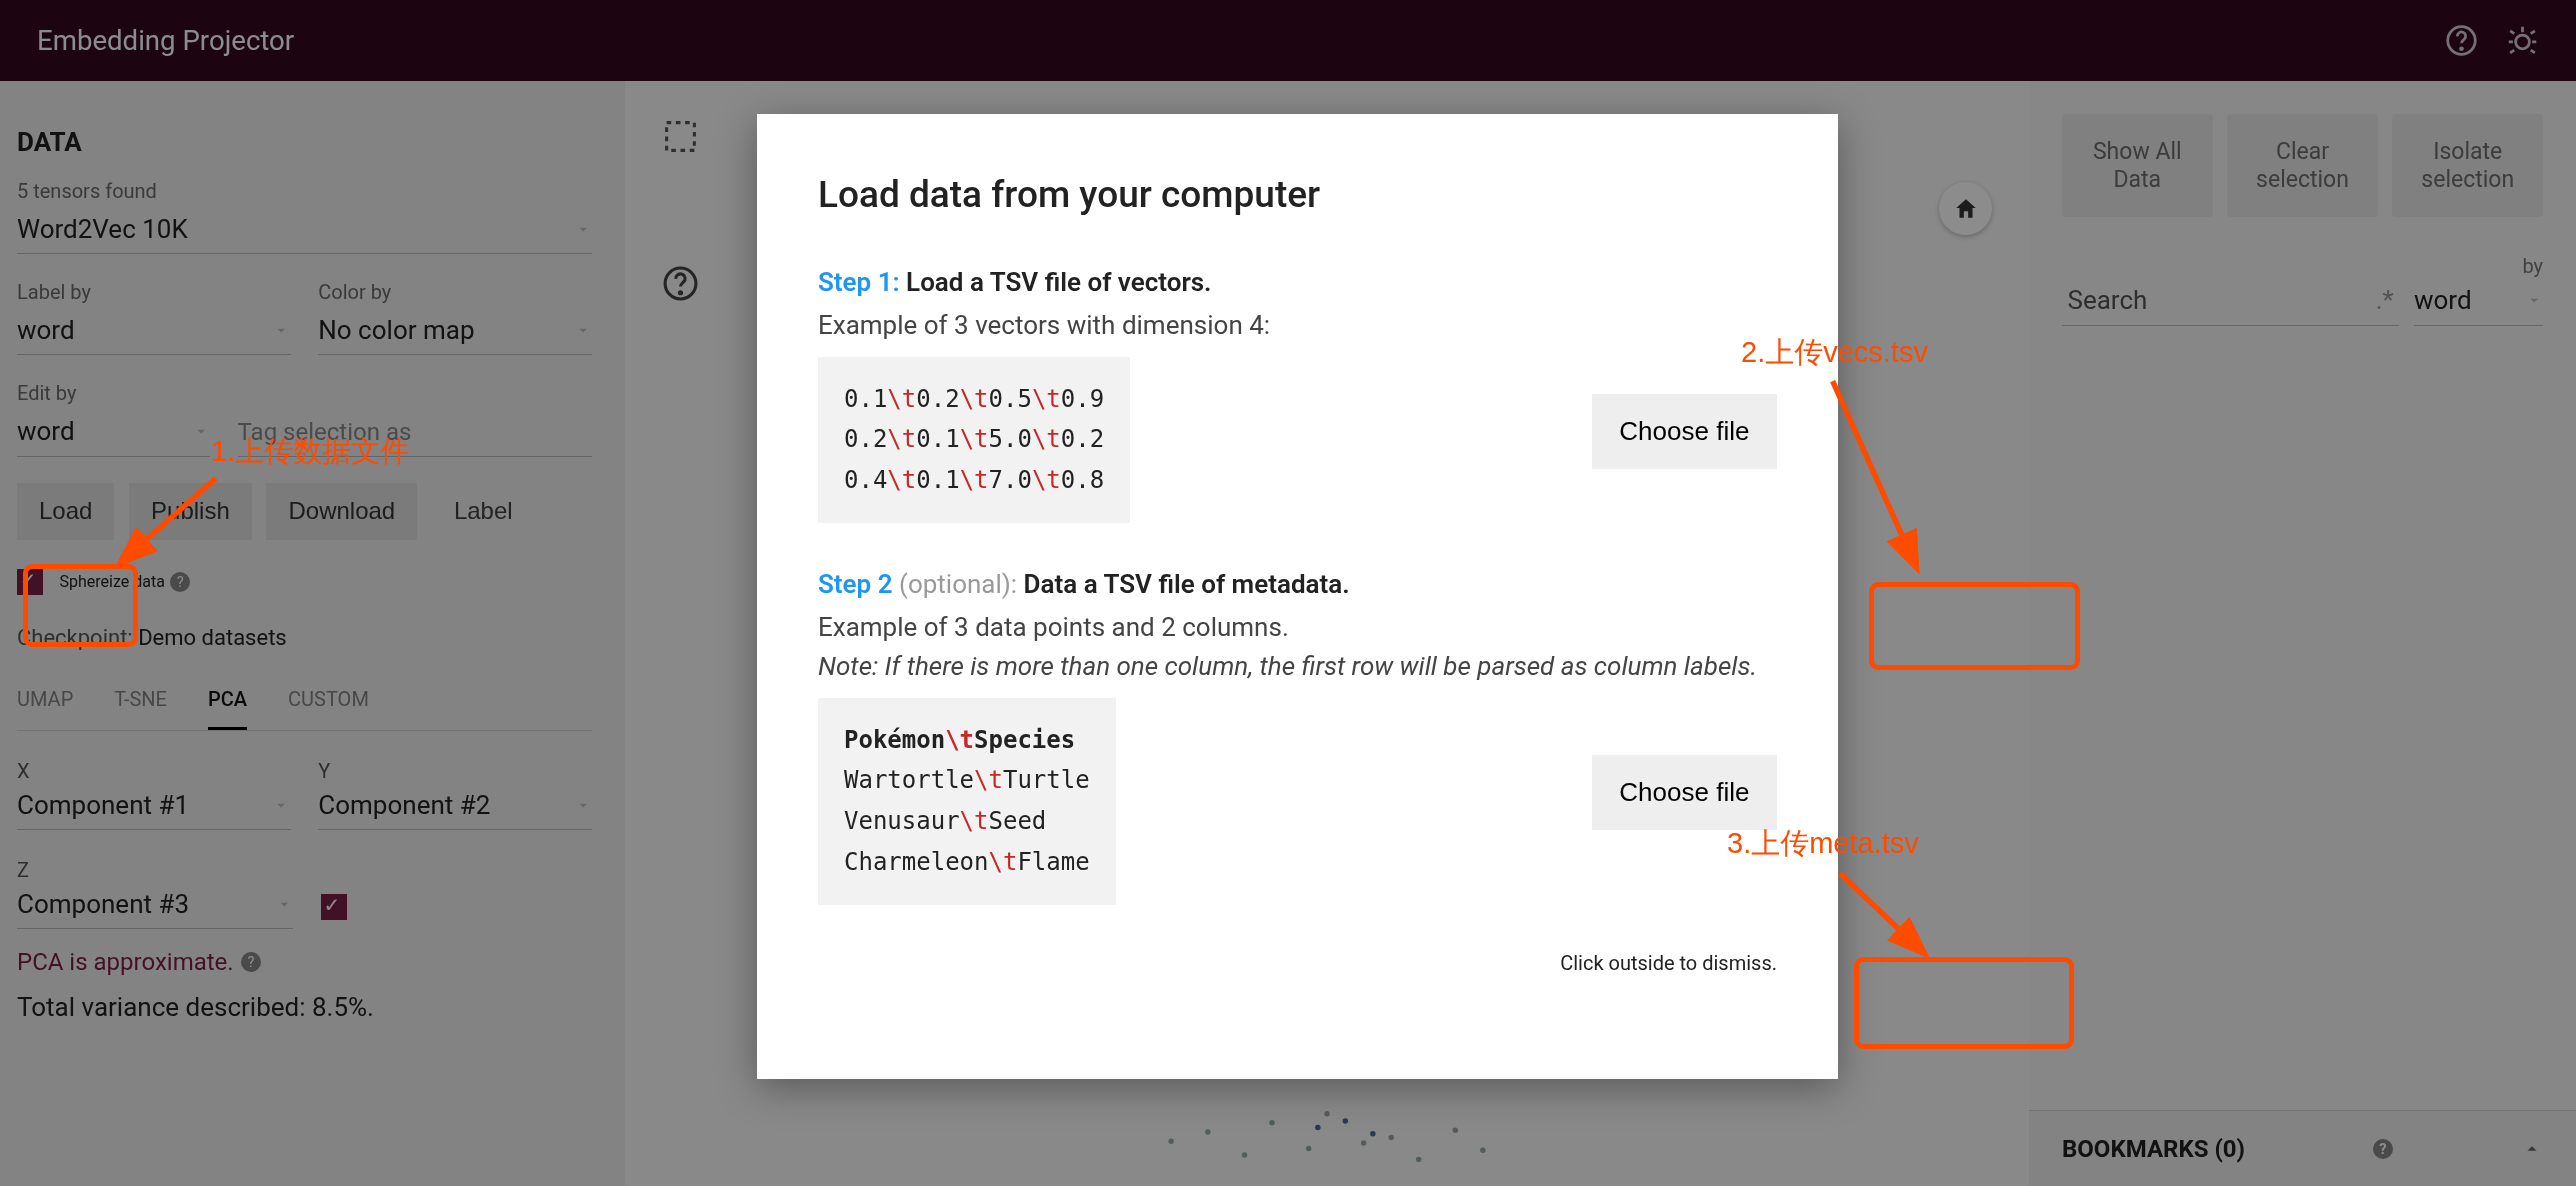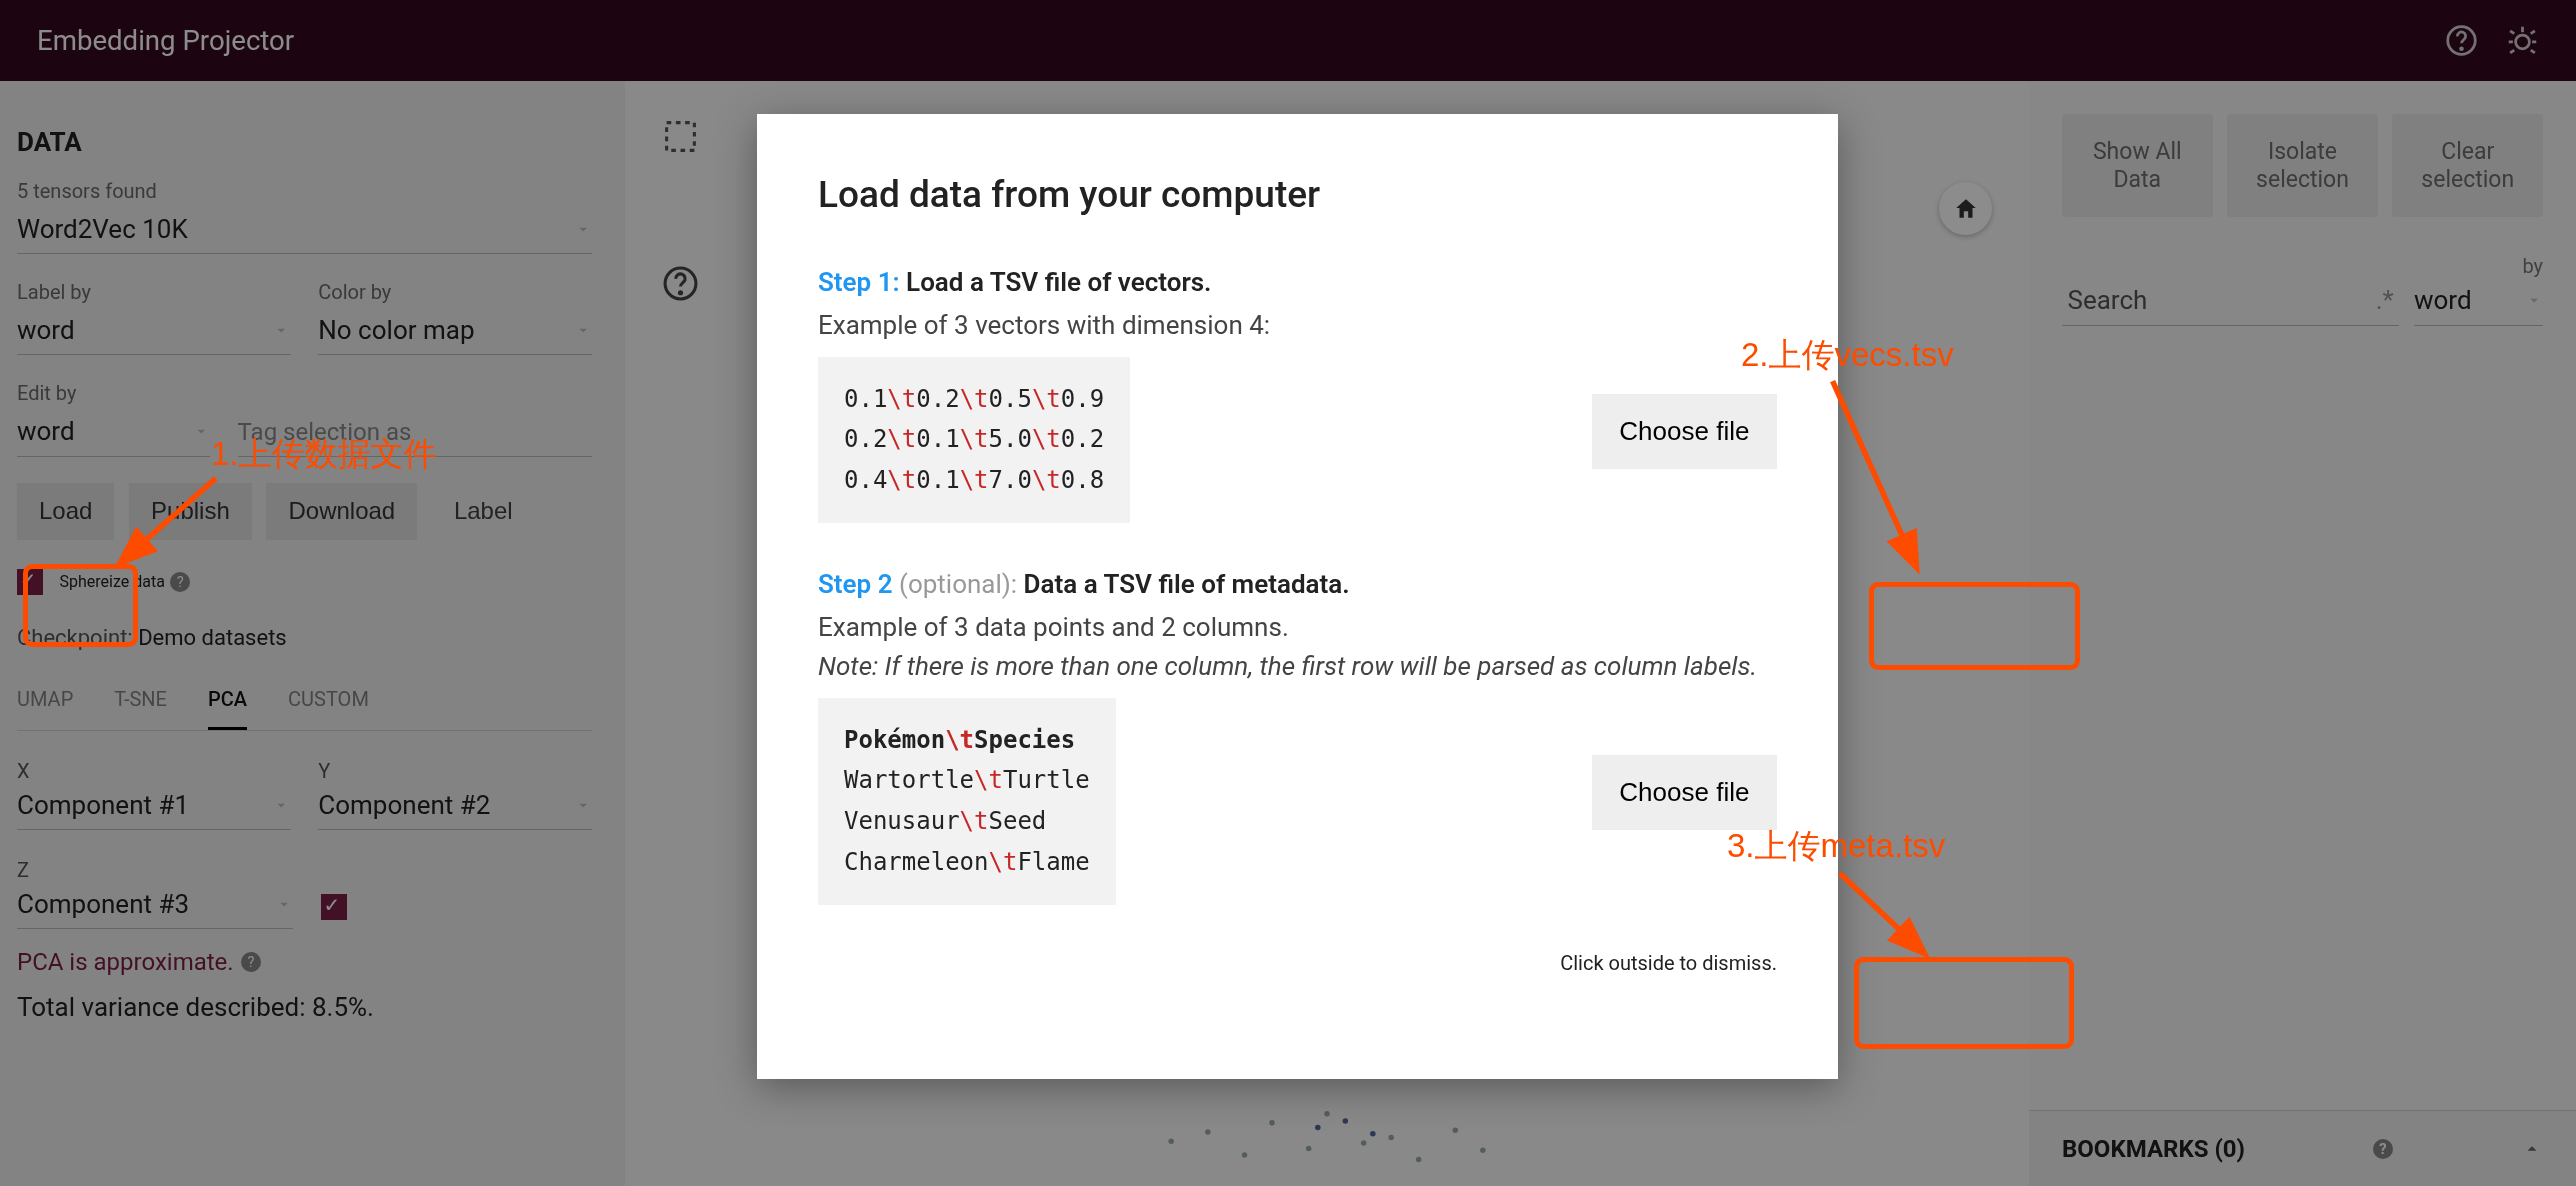--- a/index.html
+++ b/index.html
@@ -171,21 +171,21 @@
     font-size: 26px;
     padding: 22px 27.6px;
     border: none;
     cursor: pointer;
   }
   .step-row { display: flex; justify-content: space-between; align-items: center; }
   .dismiss { text-align: right; font-size: 20px; margin-top: 46px; }
 
   
   .hl-box { position: absolute; border: 5.5px solid var(--orange); border-radius: 9.2px; pointer-events: none; }
-  .ann-text { position: absolute; color: var(--orange); font-size: 33px; font-family: sans-serif; pointer-events: none; text-align: right; }
+  .ann-text { position: absolute; color: var(--orange); font-size: 29px; font-family: sans-serif; pointer-events: none; text-align: right; }
   .arrow { position: absolute; pointer-events: none; }
 
   
   .scatter { position: absolute; bottom: 0; left: 50%; transform: translateX(-50%); }
 
   
   .pseudo-input { border-bottom: 0.9px solid #bbb; padding: 9.2px 0; color: #888; font-size: 24px; }
 </style>
 </head>
 <body>
@@ -355,22 +355,22 @@
         <circle cx="200" cy="55" r="3"></circle>
           <circle cx="230" cy="48" r="3"></circle>
           <circle cx="260" cy="62" r="3"></circle>
       </g>
     </svg>
   </div>
 
   <div class="right-panel">
     <div class="pill-row">
       <div class="pill-btn" style="flex:1">Show All Data</div>
+      <div class="pill-btn" style="flex:1">Clear selection</div>
       <div class="pill-btn" style="flex:1">Isolate selection</div>
-      <div class="pill-btn" style="flex:1">Clear selection</div>
     </div>
     <div class="search-row">
       <div style="flex:1">
         <div class="search-box">
           <span>Search</span>
           <span style="opacity:.6">.*</span>
         </div>
       </div>
       <div style="width:129px">
         <div class="by">by</div>

